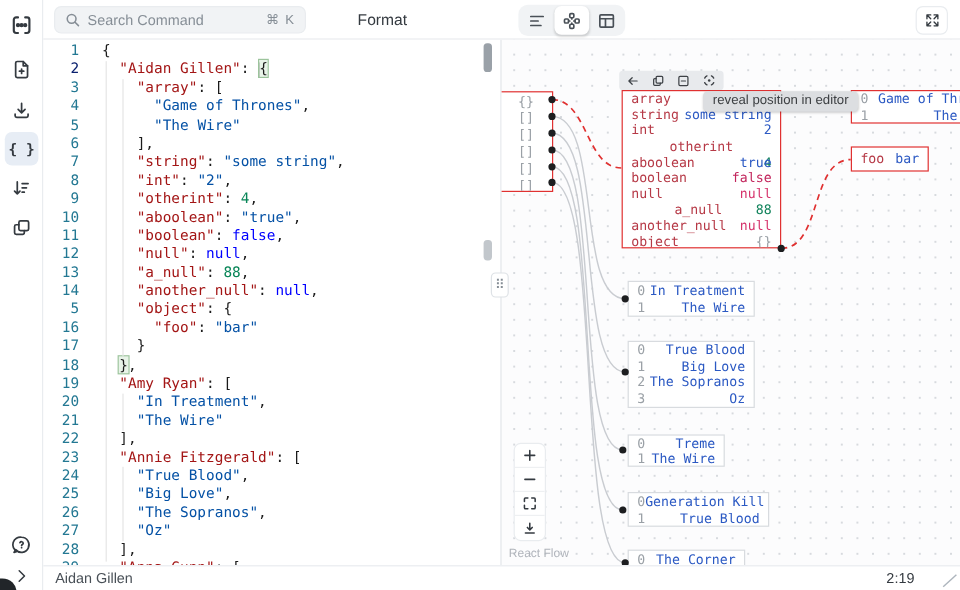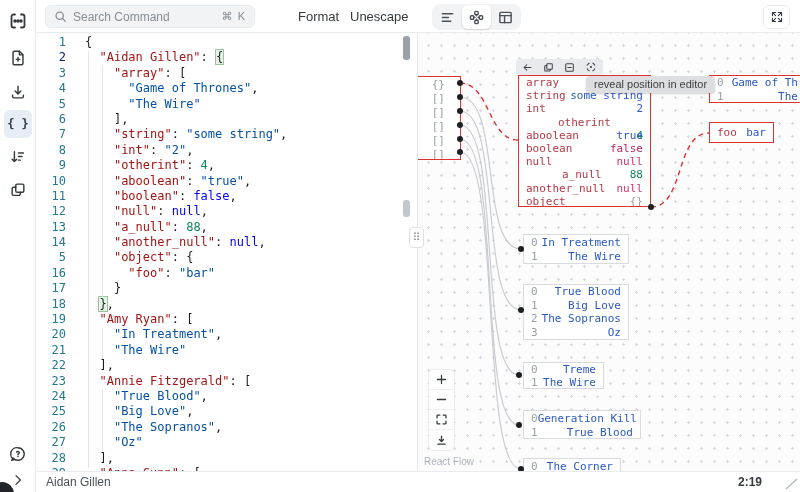--- a/index.html
+++ b/index.html
@@ -70,21 +70,21 @@
   .handle-dot { position:absolute; width:6px; height:6px; border-radius:50%; background:#1d1e20; z-index:5; }
   .flow-controls { position:absolute; left:10px; top:336px; width:27px; background:#fff; border:1px solid #e9ecef; border-radius:6px; overflow:hidden; z-index:6; }
   .fc-btn { height:20px; display:flex; align-items:center; justify-content:center; border-bottom:1px solid #eef0f2; cursor:pointer; color:#343a40; }
   .fc-btn:last-child { border-bottom:none; }
   .fc-btn svg { stroke:#343a40; fill:none; stroke-width:1.6; stroke-linecap:round; stroke-linejoin:round; }
   .attribution { position:absolute; left:6px; top:423px; font-size:10px; color:#b0b4bb; }
 
   
   .statusbar { position:absolute; left:36px; top:471px; width:764px; height:28px; background:#fff; border-top:1px solid #e9ecef; z-index:22;text-align:center; }
   .sb-path { position:absolute; left:10px; top:3px; font-size:12px; color:#495057; }
-  .sb-cursor { position:absolute; right:38px; top:3px; font-size:12px; color:#343a40;font-weight:bold; }
+  .sb-cursor { position:absolute; right:38px; top:3px; font-size:12px; color:#343a40; }
   .resize-grip { position:absolute; right:2px; top:6px; width:14px; height:12px; }
 </style>
 </head>
 <body>
 
 <div class="app">
 
   <nav class="sidebar">
     <div class="side-btn" style="top:7px">
       <svg width="20" height="20" viewBox="0 0 20 20" style="stroke-width:1.8">
@@ -140,21 +140,20 @@
   <header class="topbar">
     <div class="searchbox">
       <svg width="13" height="13" viewBox="0 0 16 16" style="stroke:#868e96;fill:none;stroke-width:1.6;stroke-linecap:round">
           <circle cx="7" cy="7" r="4.5"></circle>
           <path d="M10.5 10.5 L14 14"></path>
         </svg>
       <input type="text" placeholder="Search Command" style="">
       <span class="kbd">⌘ K</span>
     </div>
     <div class="txt-btn" style="left:262px">Format</div>
-    <div class="txt-btn" style="left:314px">Unescape</div>
 
     <div class="toggle-group">
       <div class="toggle-item">
         <svg width="15" height="15" viewBox="0 0 16 16">
             <path d="M2.5 4 H13.5 M2.5 8 H9 M2.5 12 H11.5"></path>
           </svg>
       </div>
       <div class="toggle-item active">
         <svg width="15" height="15" viewBox="0 0 16 16">
           <rect x="6.2" y="1.5" width="3.6" height="3.6" rx="1"></rect>

